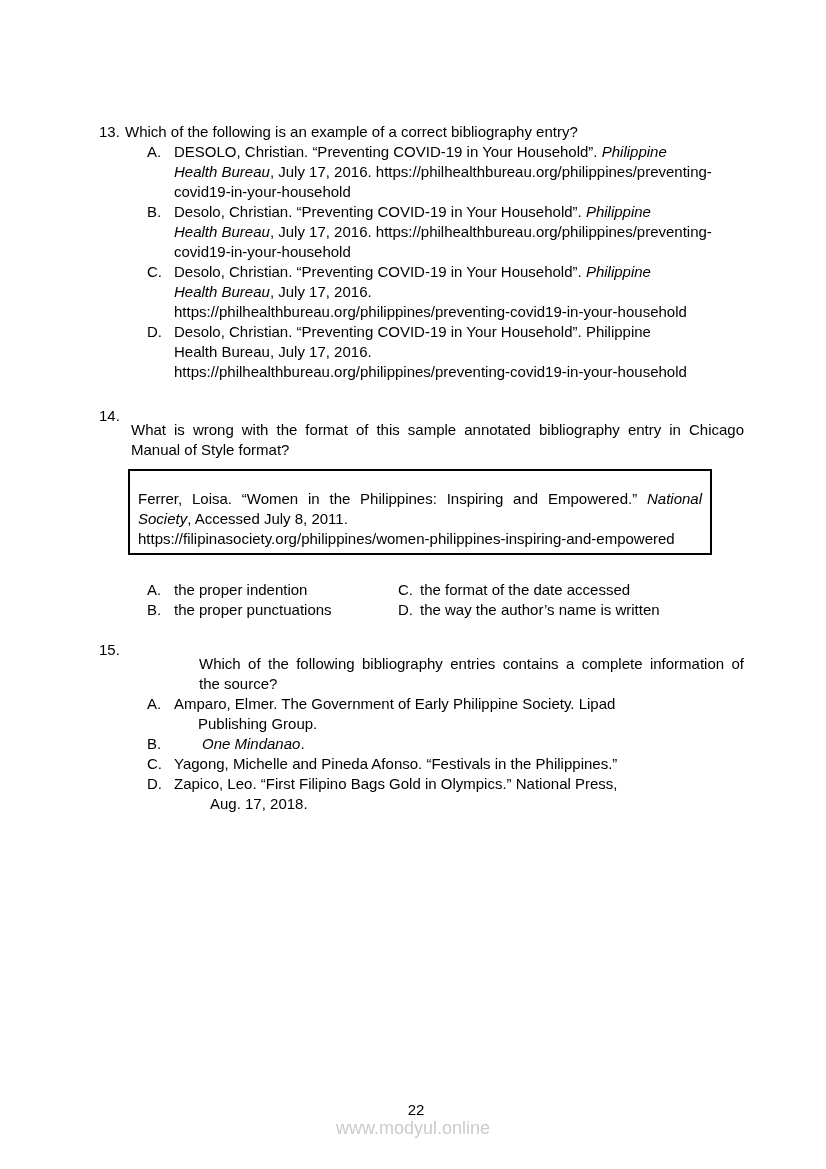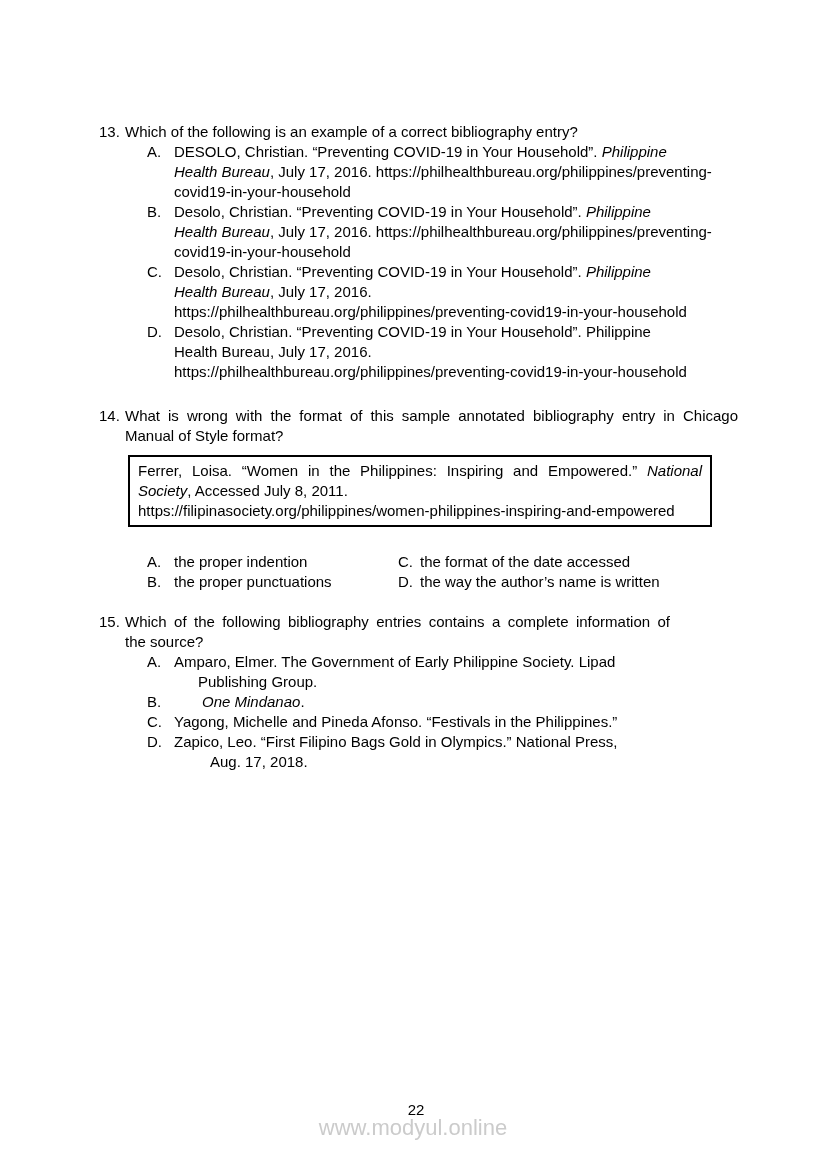--- a/index.html
+++ b/index.html
@@ -2,27 +2,27 @@
 <html><head>
 <meta charset="utf-8">
 <style>
   html,body{margin:0;padding:0;}
   body{
     width:826px;height:1169px;position:relative;background:#ffffff;
     font-family:"Liberation Sans", sans-serif;font-size:15px;line-height:20px;color:#000;
     overflow:hidden;
   }
   .content{position:absolute;left:99px;top:122px;width:645px;}
-  .qrow{display:flex;}
+  .qrow{display:flex;justify-content:space-between;}
   .qnum{width:26px;flex:none;}
   .stem{flex:1;}
   .stem-fixed14{flex:none;width:613px;}
   .stem-fixed15{flex:none;width:545px;}
   .line{white-space:nowrap;}
-  .just{white-space:normal;text-align:justify;text-align-last:justify;}
+  .just{white-space:normal;text-align:justify;text-align-last:justify;margin-top:14px;}
   .opt{display:flex;margin-left:48px;}
   .opt-letter{width:27px;flex:none;}
   .opt-lines{width:566px;flex:none;}
   .it{font-style:italic;}
   .b{font-weight:normal;}
   .u{}
   .ind24{margin-left:24px;}
   .ind28{margin-left:28px;}
   .ind49{margin-left:36px;}
   #q14{margin-top:24px;}
@@ -34,21 +34,21 @@
   .q14-col1{width:251px;flex:none;}
   .q14-col2{flex:none;}
   .q14-opt1{display:flex;}
   .q14-letter1{width:27px;flex:none;}
   .q14-opt2{display:flex;}
   .q14-letter2{width:22px;flex:none;}
   #q15{margin-top:20px;}
   .footer-pagenum{position:absolute;top:1100px;left:3px;width:826px;text-align:center;}
   .footer-watermark{
     position:absolute;top:1115px;left:0;width:826px;text-align:center;
-    font-size:22px;line-height:26px;color:#cbcbcb;
+    font-size:18px;line-height:26px;color:#cbcbcb;
   }
 </style>
 </head>
 <body>
 
 <div class="content">
 
   <div id="q13">
     <div class="qrow">
       <div class="qnum">13.</div>

